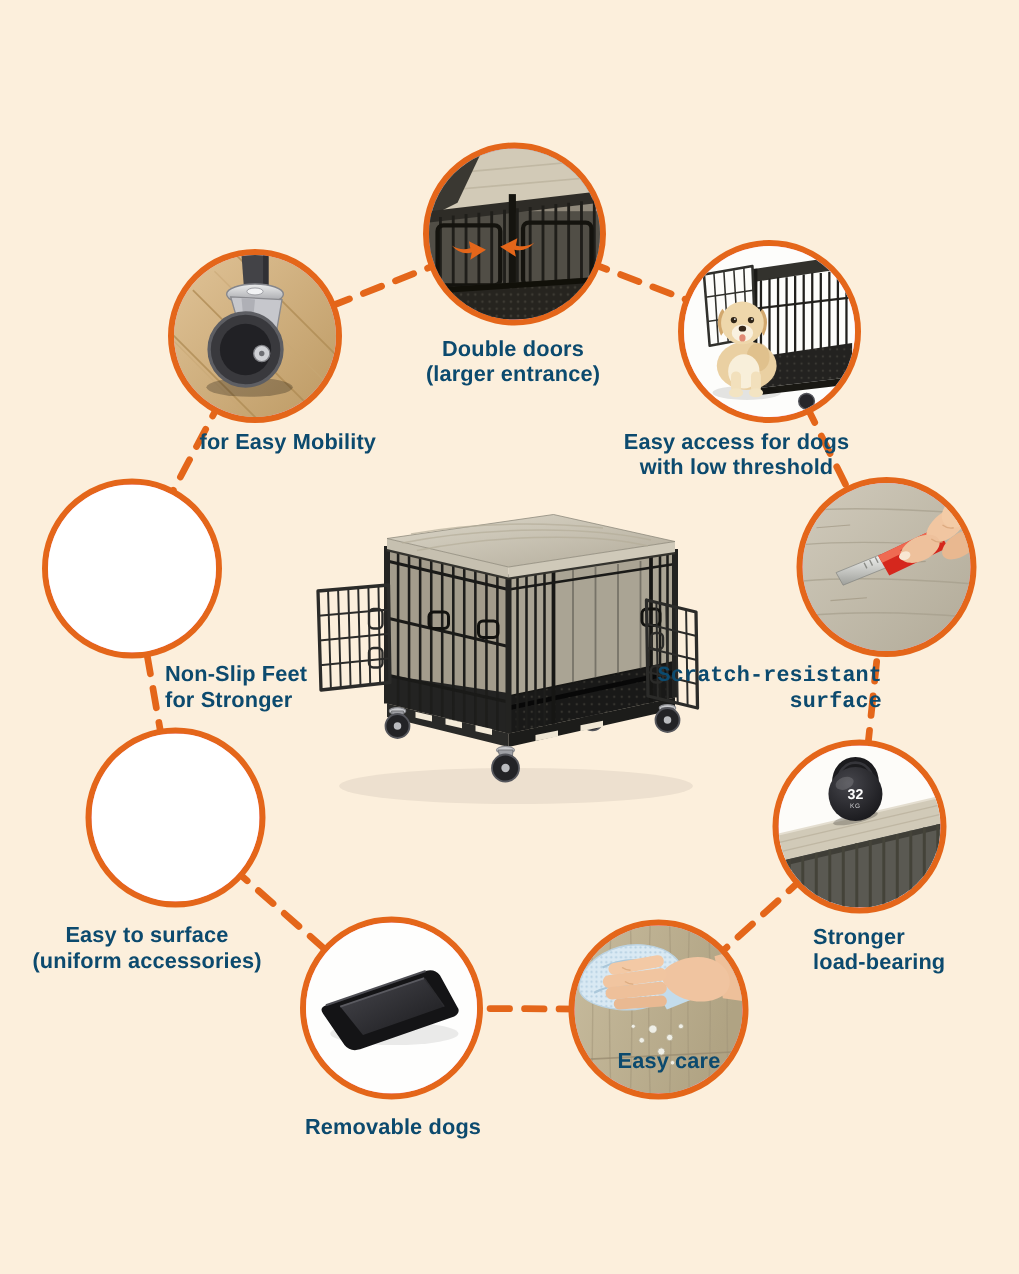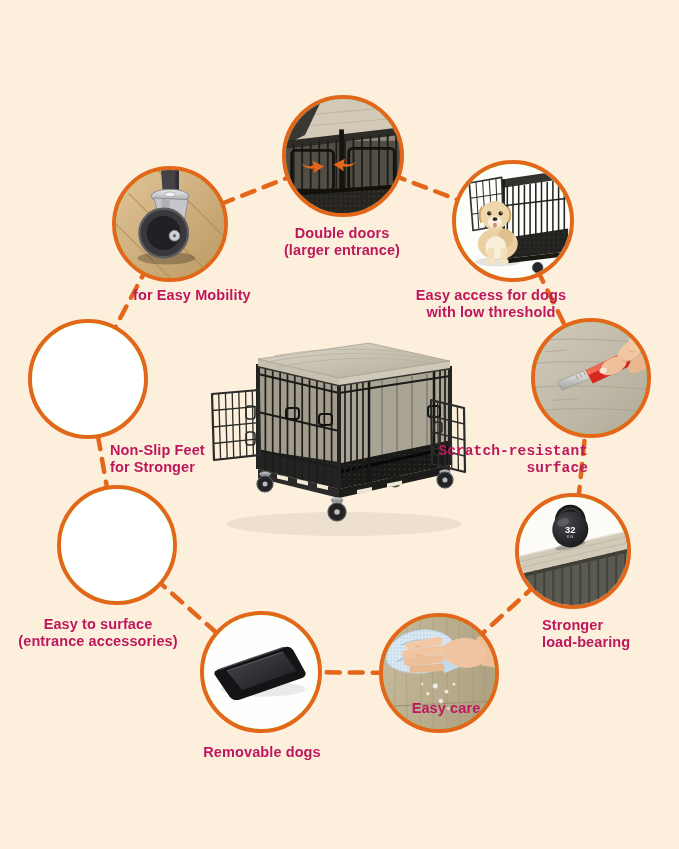--- a/index.html
+++ b/index.html
@@ -6,25 +6,25 @@
   .canvas {
     position:relative; width:679px; height:849px;
     background:#fcefdc; overflow:hidden;
     font-family:"Liberation Sans", sans-serif;
   }
   #connectors { position:absolute; left:0; top:0; z-index:0; }
   #product   { position:absolute; left:182px; top:322px; width:300px; height:230px; z-index:1; }
   .circle {
     position:absolute; box-sizing:border-box; z-index:2;
     border:4px solid #e4661a; border-radius:50%;
-    background:#84cc16; overflow:hidden;
+    background:#f9a8d4; overflow:hidden;
   }
   .circle svg { display:block; width:100%; height:100%; }
   .label {
-    position:absolute; z-index:3; color:#be185d;
+    position:absolute; z-index:3; color:#0c4a6e;
     font-weight:bold; font-size:14.5px; line-height:1.17; letter-spacing:.1px;
   }
   .label .l { display:block; }
   .ta-c { text-align:center; } .ta-r { text-align:right;font-family:Liberation Mono, monospace; }
 </style>
 </head>
 <body>
 
 <div class="canvas">
 
@@ -359,20 +359,20 @@
     <span class="l">load-bearing</span>
   </div>
   <div class="label ta-c" style="left:366px;top:700px;width:160px;">
     <span class="l">Easy care</span>
   </div>
   <div class="label ta-c" style="left:172px;top:744px;width:180px;">
     <span class="l">Removable dogs</span>
   </div>
   <div class="label ta-c" style="left:3px;top:616px;width:190px;">
     <span class="l">Easy to surface</span>
-    <span class="l">(entrance accessories)</span>
+    <span class="l">(uniform accessories)</span>
   </div>
   <div class="label" style="left:110px;top:442px;width:130px;">
     <span class="l">Non-Slip Feet</span>
     <span class="l">for Stronger</span>
   </div>
 
 </div>
 
 </body></html>

